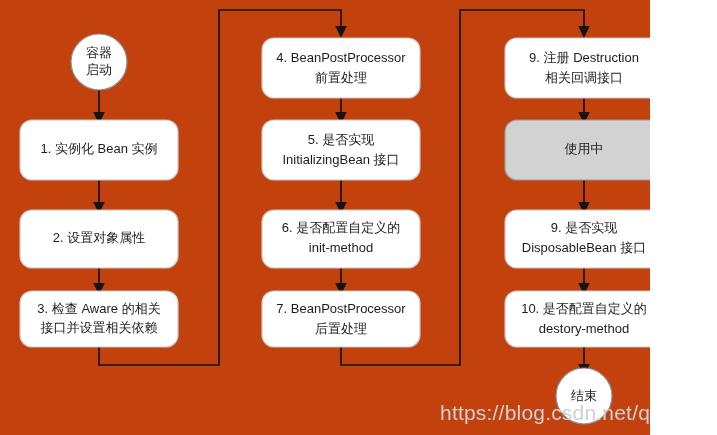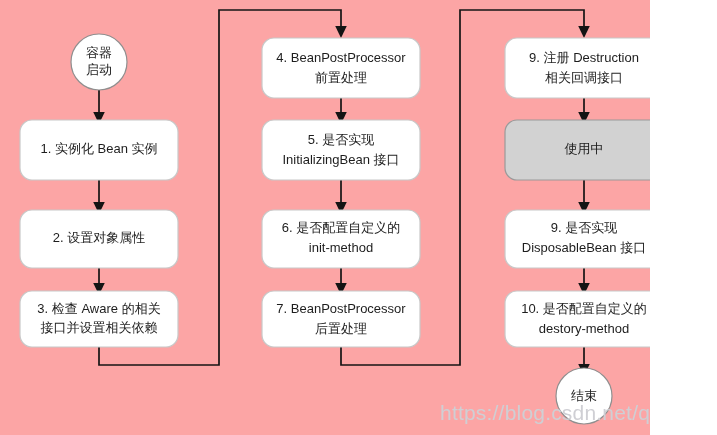--- a/index.html
+++ b/index.html
@@ -8,21 +8,21 @@
     padding: 0;
     background: #ffffff;
   }
   body {
     font-family: "Liberation Sans", "DejaVu Sans", sans-serif;
   }
   #diagram-root {
     position: relative;
     width: 650px;
     height: 435px;
-    background: #fca5a5;
+    background: #c2410c;
     overflow: hidden;
   }
   svg#flow-svg {
     position: absolute;
     left: 0;
     top: 0;
     width: 717px;
     height: 435px;
     display: block;
   }

